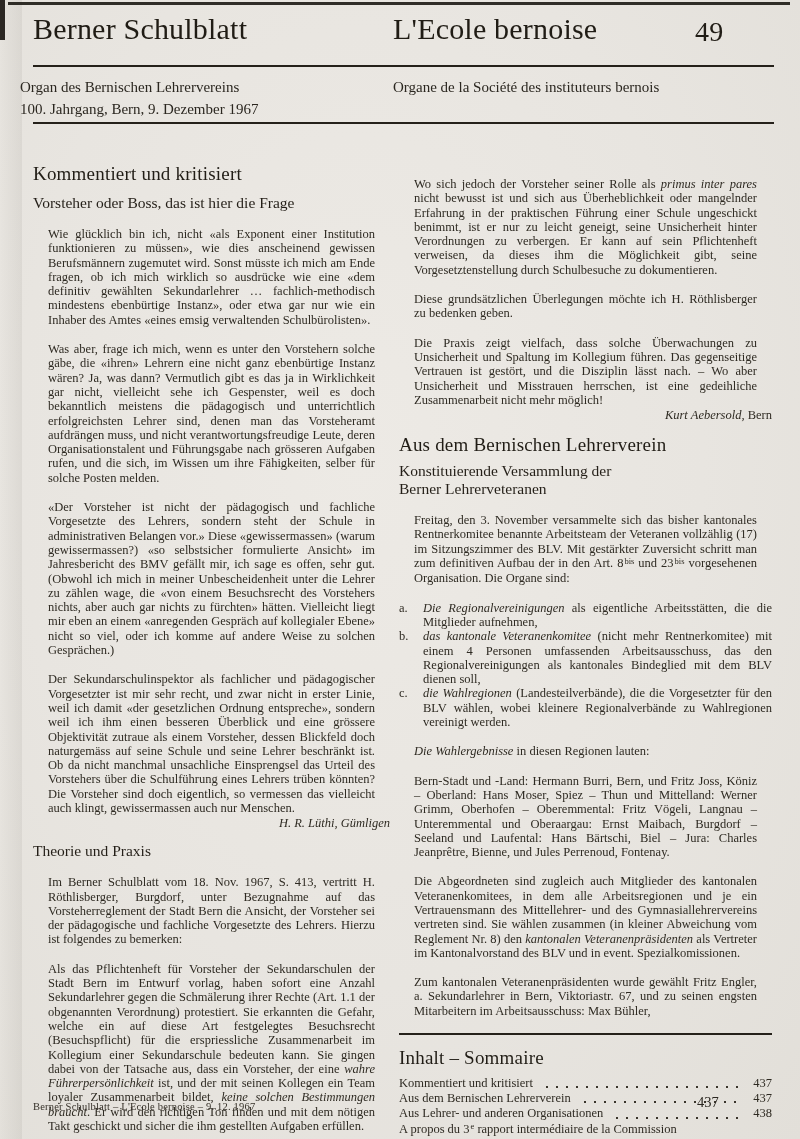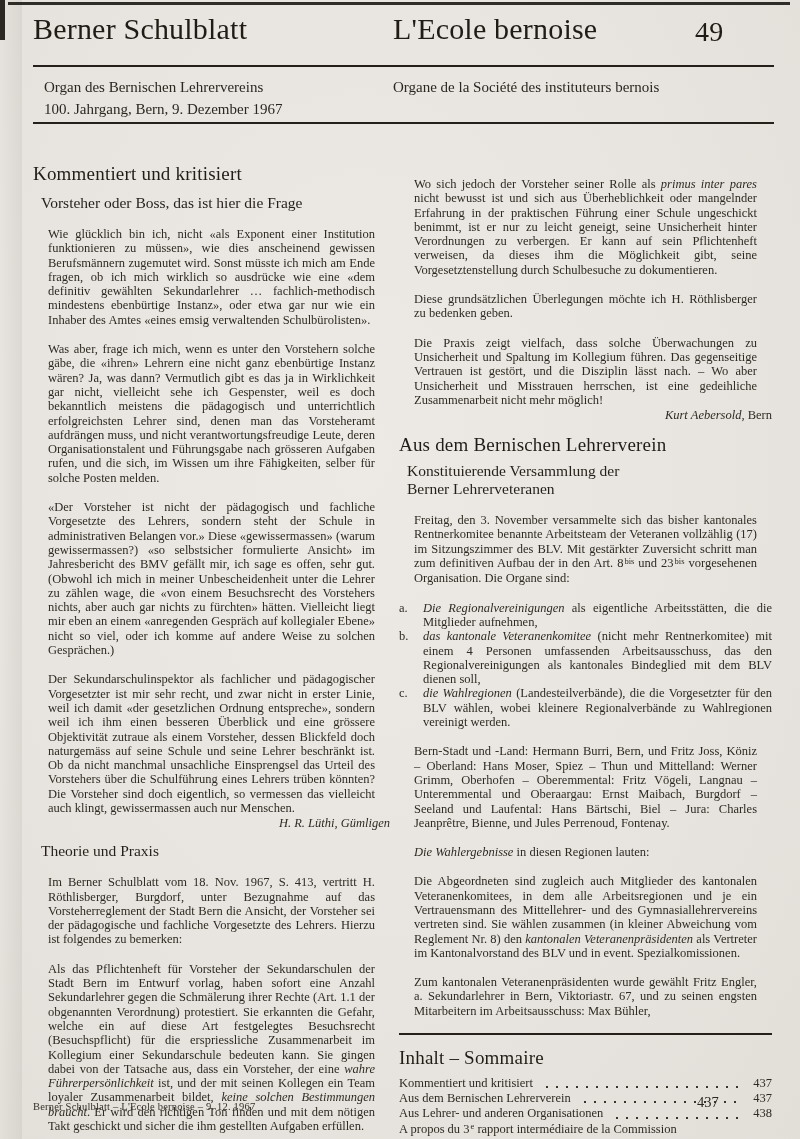--- a/index.html
+++ b/index.html
@@ -15,29 +15,29 @@
   .right-shadow{top:0;right:0;width:22px;height:100%;background:linear-gradient(to right, rgba(0,0,0,0) 0%, rgba(60,55,45,.07) 100%);}
 
   .title-de,.title-fr,.issue-no{position:absolute;top:12px;font-size:30px;line-height:34px;color:#201c15;letter-spacing:.2px;white-space:nowrap;}
   .title-de{left:33px;}
   .title-fr{left:393px;}
   .issue-no{left:695px;top:15px;font-size:28px;}
   .rule{background:#25211a;}
   .rule-1{position:absolute;top:65px;left:33px;width:741px;height:2px;}
   .rule-2{position:absolute;top:122px;left:33px;width:741px;height:2px;}
   .sub-de,.sub-fr{position:absolute;top:77px;font-size:15px;line-height:21.5px;color:#2b2720;white-space:nowrap;}
-  .sub-de{left:44px;}
+  .sub-de{left:20px;}
   .sub-fr{left:393px;}
 
   .col{position:absolute;top:162px;font-size:12.5px;line-height:14.3px;text-align:justify;}
   .col-left{left:33px;width:357px;}
   .col-right{left:399px;width:373px;}
   .col p{margin:15px;}
   h1{font-size:19px;line-height:23px;font-weight:normal;margin:0 0 9px 0;text-align:left;color:#211d16;letter-spacing:.2px;}
-  h2{font-size:15.5px;line-height:18px;font-weight:normal;margin:0 0 5px 8px;text-align:left;color:#241f18;}
+  h2{font-size:15.5px;line-height:18px;font-weight:normal;margin:0 0 5px 0;text-align:left;color:#241f18;}
   h2.mt{margin-top:12px;}
   .col-right h1.mt2{margin-top:11px;margin-bottom:6px;}
   .meeting-title div{white-space:nowrap;}
   .it{font-style:italic;}
   .sup{font-size:8.5px;position:relative;top:-3.5px;margin-left:1px;}
   .sigline{text-align:right;margin-top:-14.3px;}
 
   .orglist .li{display:flex;}
   .marker{flex:none;width:17px;}
   .li-text{flex:1;text-align:justify;margin-left:7px;}
@@ -111,22 +111,22 @@
       <div class="li">
         <span class="marker">b.</span>
         <span class="li-text"><span class="it">das kantonale Veteranenkomitee</span><span> (nicht mehr Rentnerkomitee) mit einem 4 Personen umfassenden Arbeitsausschuss, das den Regionalvereinigungen als kantonales Bindeglied mit dem BLV dienen soll,</span></span>
       </div>
       <div class="li">
         <span class="marker">c.</span>
         <span class="li-text"><span class="it">die Wahlregionen</span><span> (Landesteilverbände), die die Vorgesetzter für den BLV wählen, wobei kleinere Regionalverbände zu Wahlregionen vereinigt werden.</span></span>
       </div>
     </div>
 
+    <p><span class="it">Die Wahlergebnisse</span><span> in diesen Regionen lauten:</span></p>
     <p><span>Bern-Stadt und -Land: Hermann Burri, Bern, und Fritz Joss, Köniz – Oberland: Hans Moser, Spiez – Thun und Mittelland: Werner Grimm, Oberhofen – Oberemmental: Fritz Vögeli, Langnau – Unteremmental und Oberaargau: Ernst Maibach, Burgdorf – Seeland und Laufental: Hans Bärtschi, Biel – Jura: Charles Jeanprêtre, Bienne, und Jules Perrenoud, Fontenay.</span></p>
-    <p><span class="it">Die Wahlergebnisse</span><span> in diesen Regionen lauten:</span></p>
     <p><span>Die Abgeordneten sind zugleich auch Mitglieder des kantonalen Veteranenkomitees, in dem alle Arbeitsregionen und je ein Vertrauensmann des Mittellehrer- und des Gymnasiallehrervereins vertreten sind. Sie wählen zusammen (in kleiner Abweichung vom Reglement Nr. 8) den </span><span class="it">kantonalen Veteranenpräsidenten</span><span> als Vertreter im Kantonalvorstand des BLV und in event. Spezialkomissionen.</span></p>
     <p><span>Zum kantonalen Veteranenpräsidenten wurde gewählt Fritz Engler, a. Sekundarlehrer in Bern, Viktoriastr. 67, und zu seinen engsten Mitarbeitern im Arbeitsausschuss: Max Bühler,</span></p>
 
     <div class="rule rule-3"></div>
     <h1 class="toc-h">Inhalt – Sommaire</h1>
 
     <div class="toc">
       <div class="toc-row">
         <span class="toc-label"><span>Kommentiert und kritisiert</span></span>
         <span class="leader"></span>

